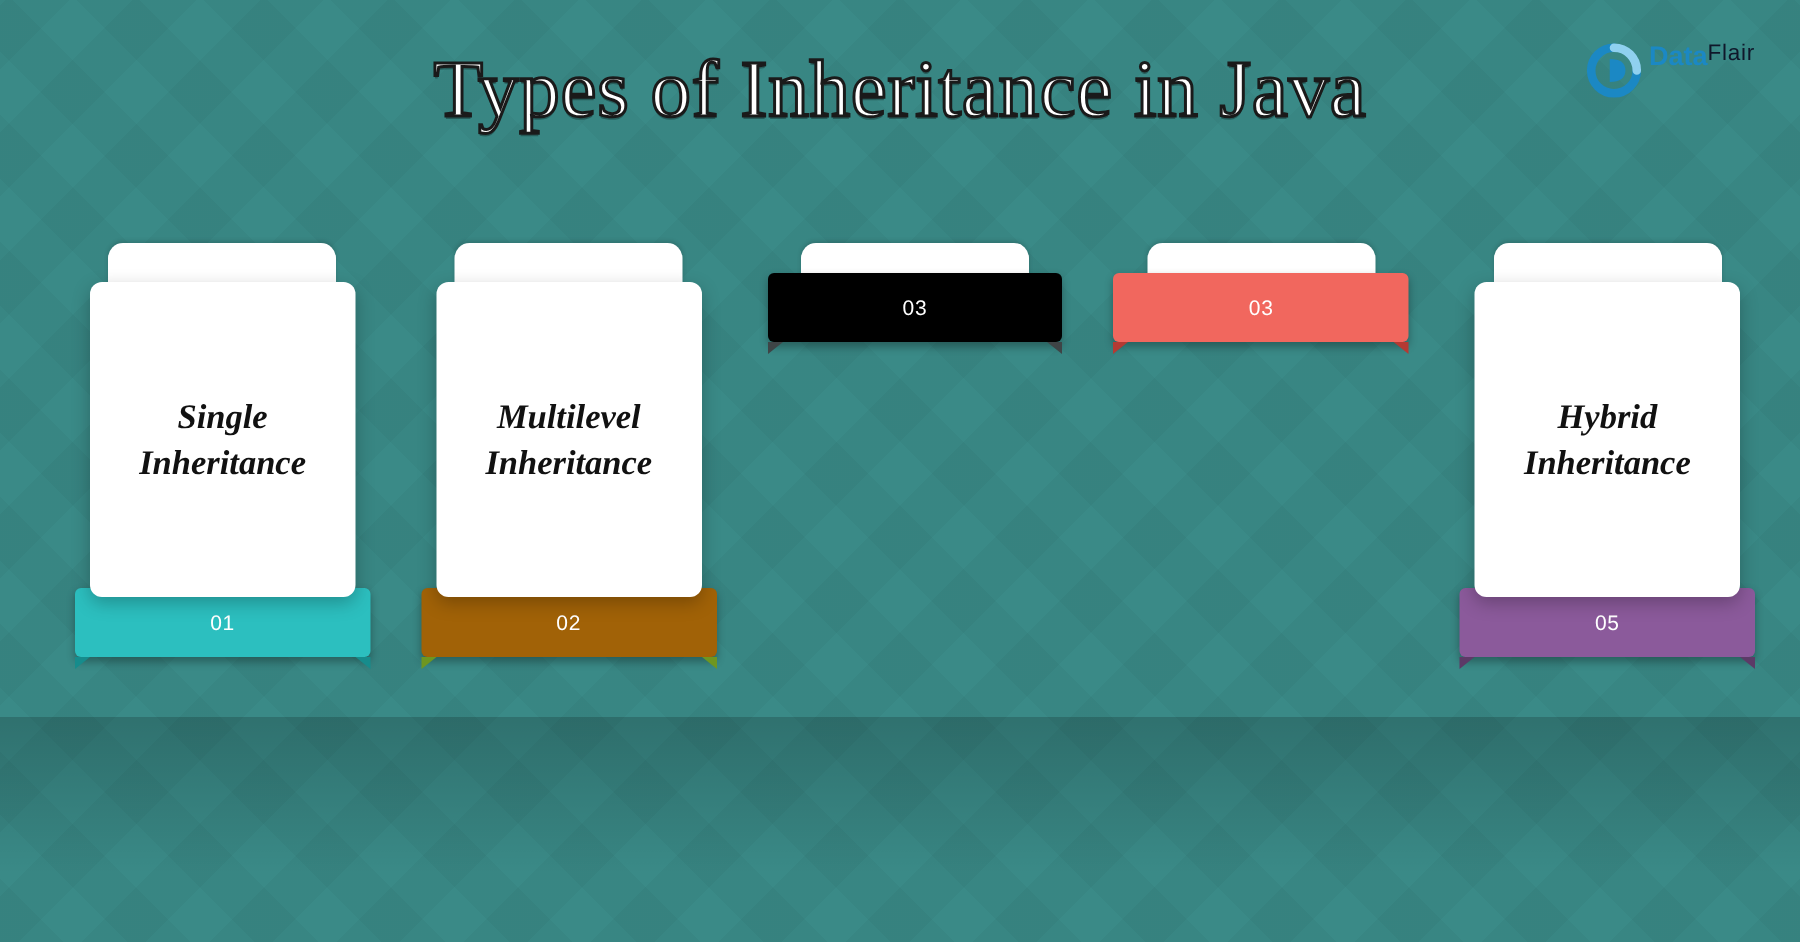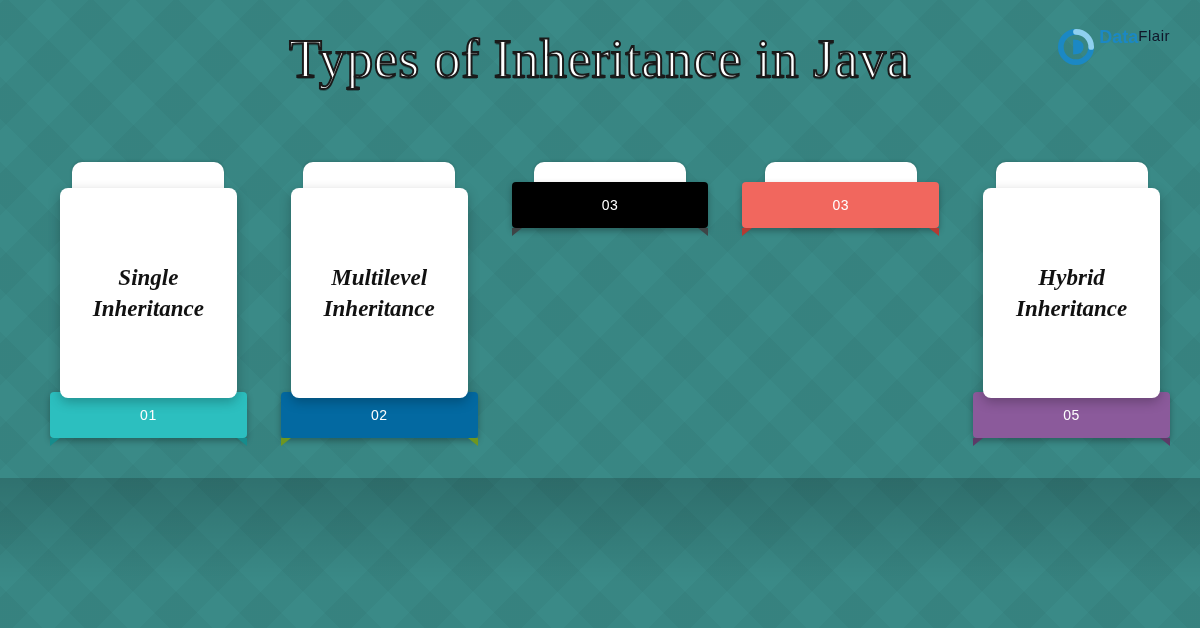--- a/index.html
+++ b/index.html
@@ -101,21 +101,21 @@
   position: absolute;
   bottom: -8px;
   width: 0; height: 0;
   border-style: solid;
 }
 .ribbon::before { left: 0; border-width: 8px 10px 0 0; }
 .ribbon::after  { right: 0; border-width: 8px 0 0 10px; }
 .c1 { background: #2cbfbf; }
 .c1::before { border-color: #168c8c transparent transparent transparent; }
 .c1::after  { border-color: #168c8c transparent transparent transparent; }
-.c2 { background: #0369a1; }
+.c2 { background: #a16207; }
 .c2::before { border-color: #6e9620 transparent transparent transparent; }
 .c2::after  { border-color: #6e9620 transparent transparent transparent; }
 .c3 { background: #000000; }
 .c3::before { border-color: #3e4446 transparent transparent transparent; }
 .c3::after  { border-color: #3e4446 transparent transparent transparent; }
 .c4 { background: #f1675e; }
 .c4::before { border-color: #b43a33 transparent transparent transparent; }
 .c4::after  { border-color: #b43a33 transparent transparent transparent; }
 .c5 { background: #8b5a9b; }
 .c5::before { border-color: #5c3a67 transparent transparent transparent; }

